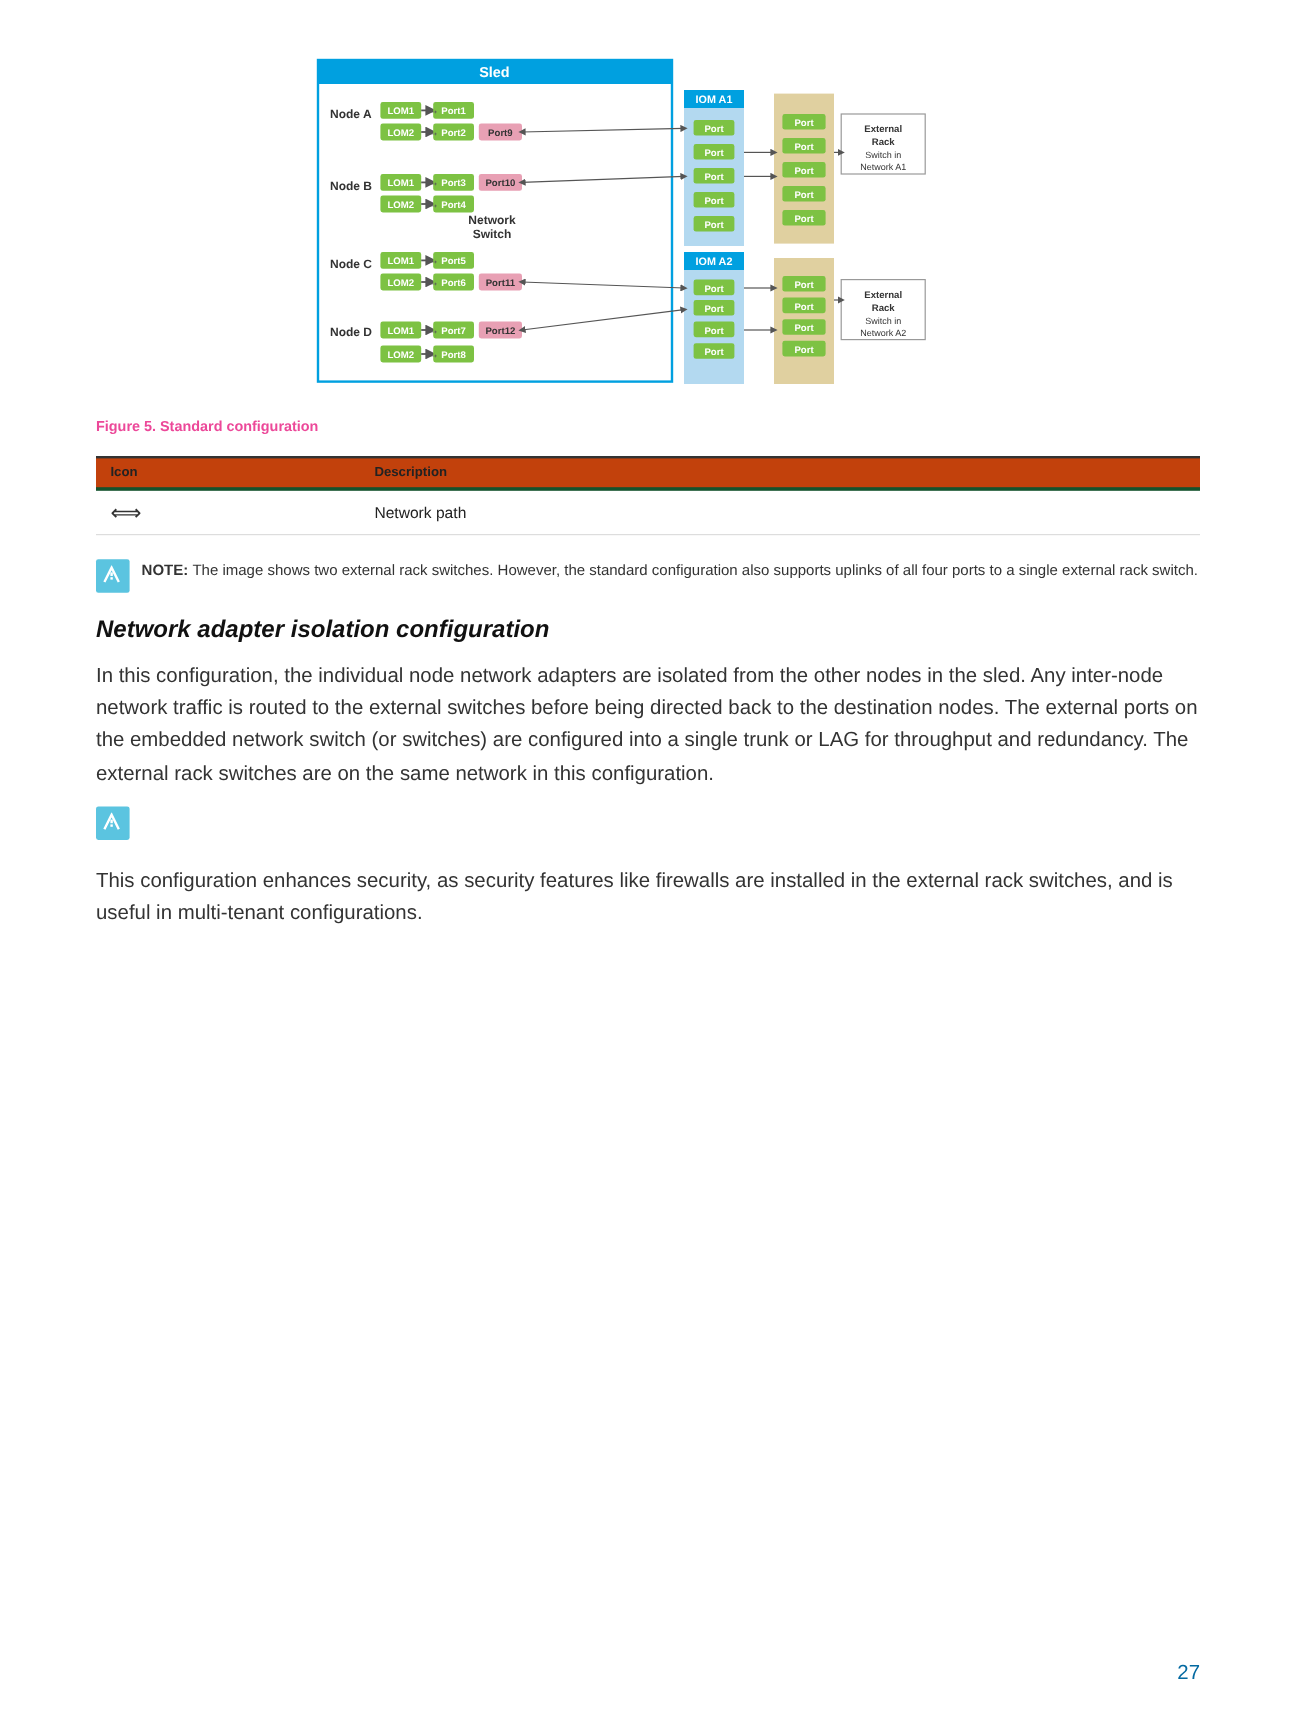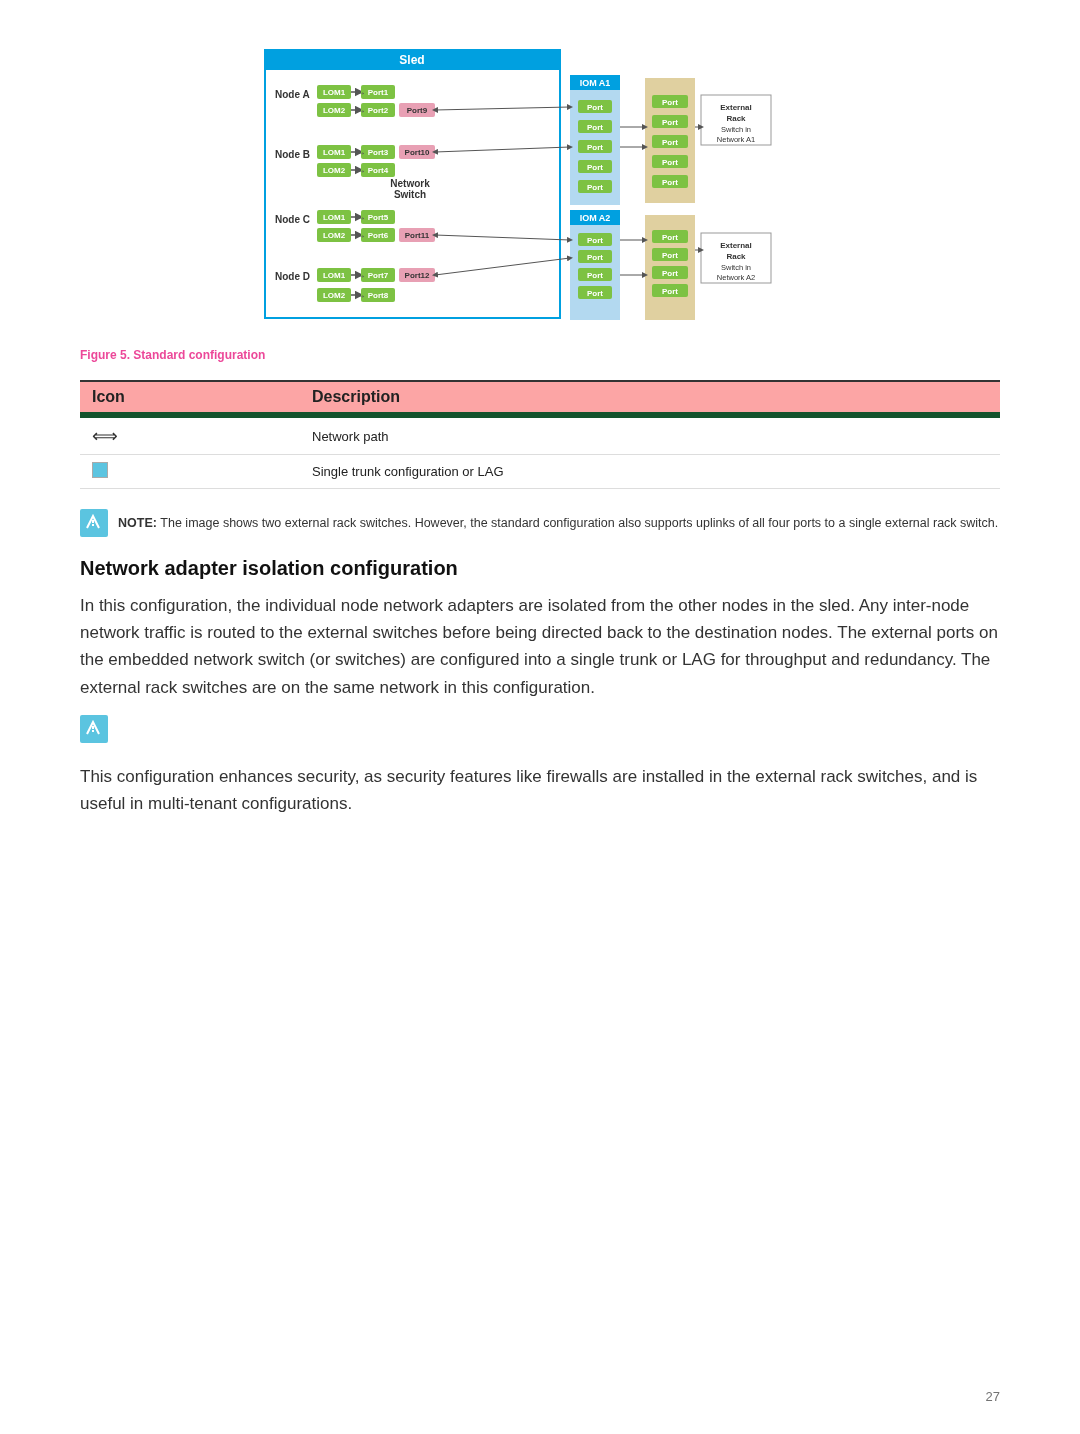--- a/index.html
+++ b/index.html
@@ -30,26 +30,26 @@
     }
 
     
     .legend-table {
       width: 100%;
       border-collapse: collapse;
       margin-bottom: 20px;
     }
     .legend-table th {
       border-top: 2px solid #333;
-      border-bottom: 6px solid #14532d;
+      border-bottom: 3px solid #14532d;
       padding: 6px 12px;
-      font-size: 16px;
+      font-size: 11px;
       font-weight: bold;
       text-align: left;
-      background: #fca5a5;
+      background: #c2410c;
     }
     .legend-table td {
       padding: 7px 12px;
       font-size: 13px;
       border-bottom: 1px solid #ddd;
       vertical-align: middle;
     }
     .icon-arrow {
       font-size: 18px;
       color: #333;
@@ -64,21 +64,21 @@
     .icon-square-yellow {
       display: inline-block;
       width: 16px;
       height: 16px;
       background: #e8c84a;
     }
 
     
     .note-box {
       display: flex;
-      align-items: center;
+      align-items: flex-start;
       gap: 10px;
       margin-bottom: 20px;
       font-size: 12.5px;
       color: #333;
     }
     .note-icon {
       width: 28px;
       height: 28px;
       background: #5bc4e0;
       flex-shrink: 0;
@@ -99,37 +99,38 @@
       font-weight: bold;
     }
 
     
     .section-heading {
       font-size: 20px;
       font-weight: bold;
       color: #111;
       margin-bottom: 12px;
       border-bottom: none;
+      font-style: italic;
     }
 
     
     .body-text {
       font-size: 17px;
       line-height: 1.6;
       color: #333;
       margin-bottom: 14px;
     }
 
     
     .page-number {
       position: fixed;
       bottom: 30px;
       right: 80px;
-      font-size: 13px;
-      color: #737373;
+      font-size: 17px;
+      color: #0369a1;
     }
   </style>
 </head>
 <body>
 
 <div class="diagram-wrapper">
   <svg width="570" height="290" viewBox="0 0 570 290" xmlns="http://www.w3.org/2000/svg" style="font-family: Arial, sans-serif;">
 
     <rect x="10" y="10" width="295" height="268" fill="none" stroke="#00a0e0" stroke-width="2"></rect>
 
@@ -315,26 +316,20 @@
       <th>Description</th>
     </tr>
   </thead>
   <tbody>
     <tr>
       <td>
         <span class="icon-arrow">⟺</span>
       </td>
       <td>Network path</td>
     </tr>
-    <tr>
-      <td>
-        <span class="icon-square-blue"></span>
-      </td>
-      <td>Single trunk configuration or LAG</td>
-    </tr>
   </tbody>
 </table>
 
 <div class="note-box">
   <div class="note-icon">
     <svg viewBox="0 0 18 18" fill="none" xmlns="http://www.w3.org/2000/svg">
       <path d="M2 14 L8 2 L14 14" stroke="white" stroke-width="2" fill="none"></path>
       <rect x="7" y="10" width="2" height="2" fill="white"></rect>
       <rect x="7" y="6" width="2" height="3" fill="white"></rect>
     </svg>

